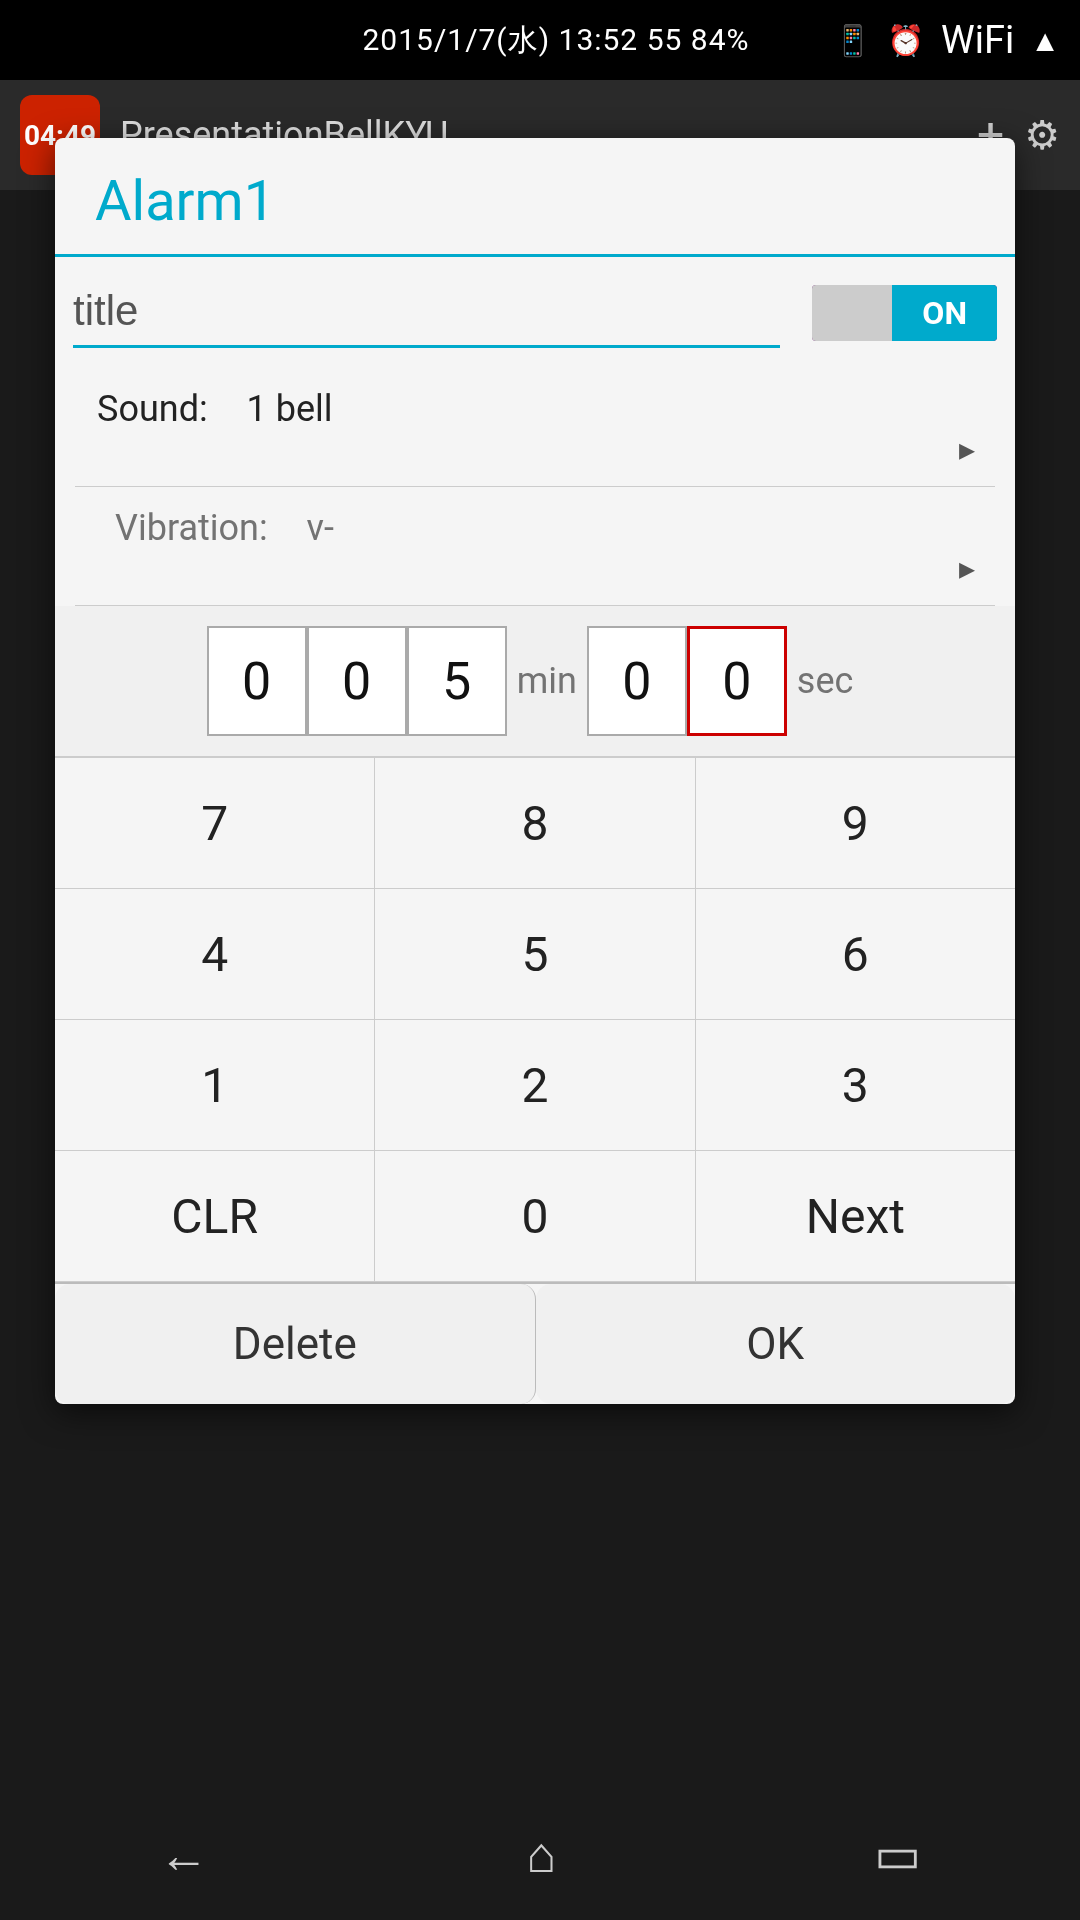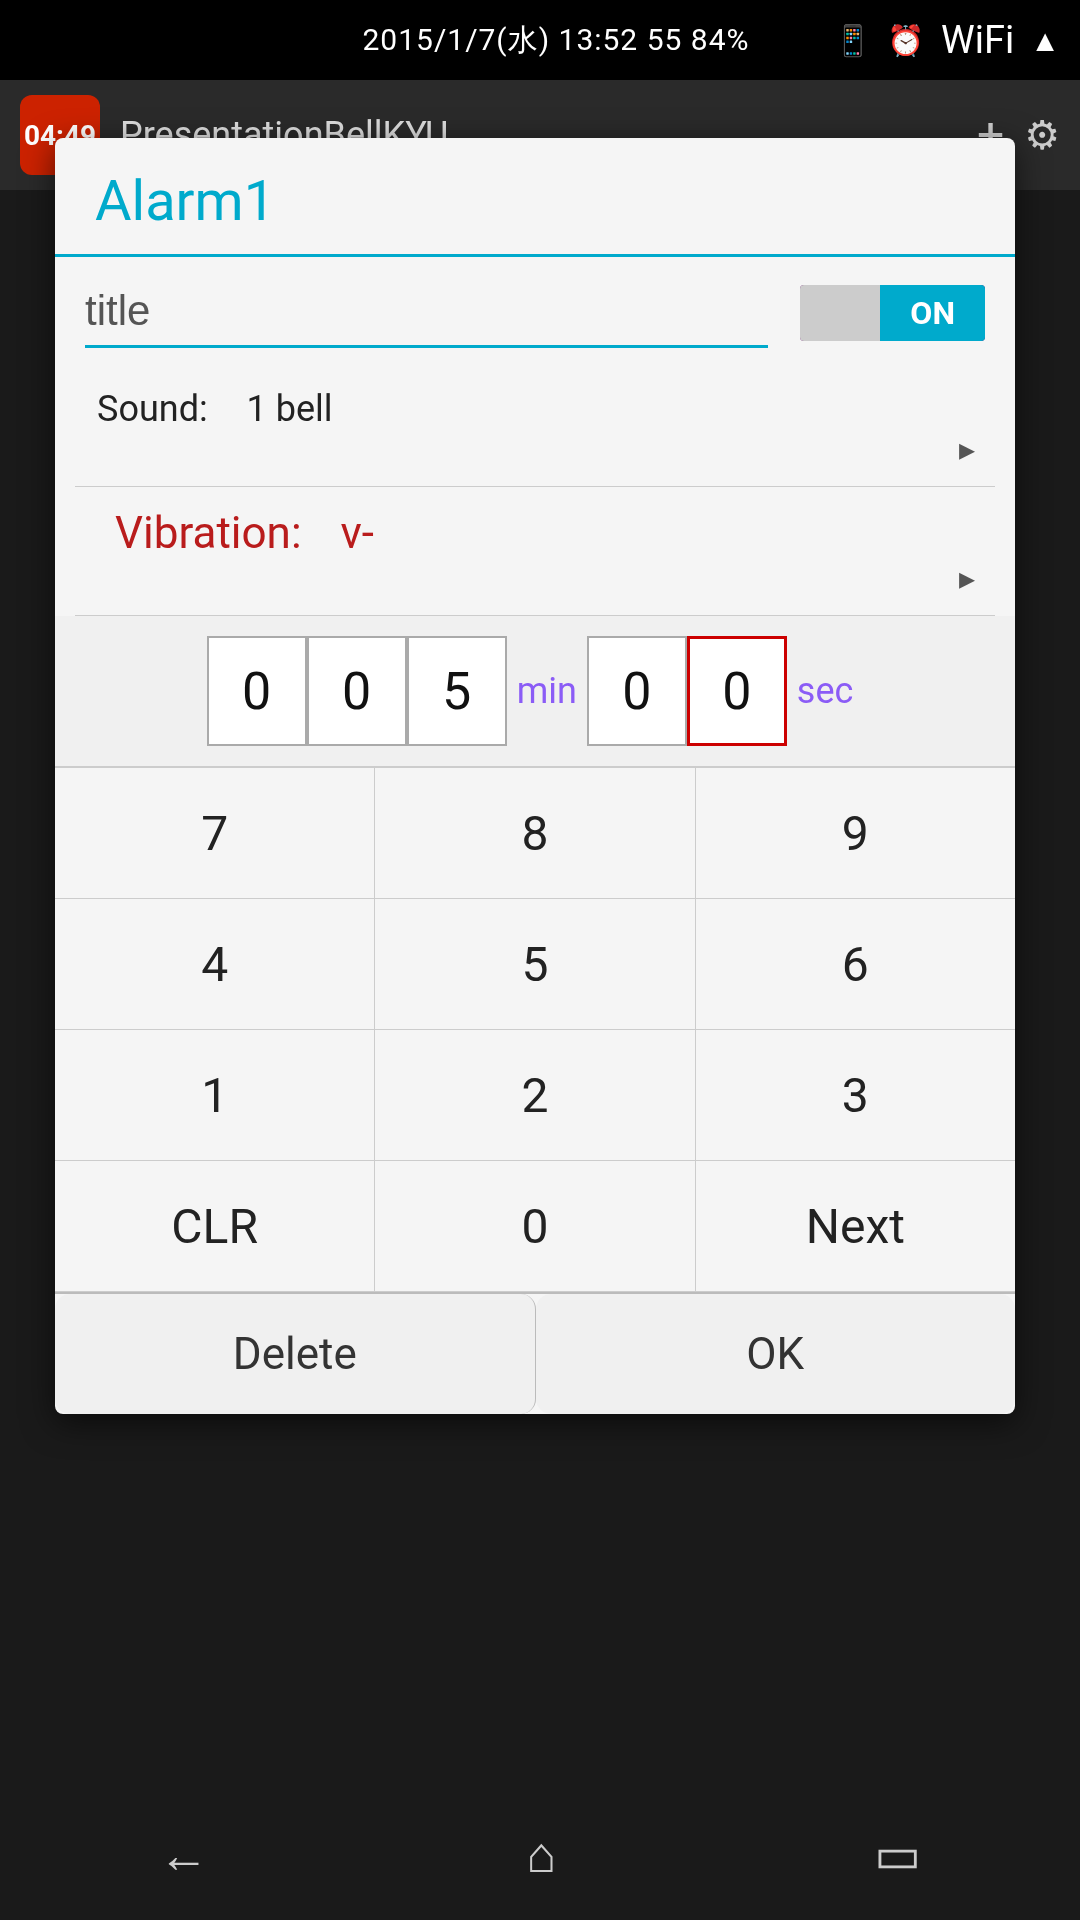--- a/index.html
+++ b/index.html
@@ -95,21 +95,21 @@
     .dialog-title-text {
       color: #00aacc;
       font-size: 56px;
       font-weight: 400;
     }
 
     
     .title-row {
       display: flex;
       align-items: center;
-      padding: 20px 30px;
+      padding: 20px 18px;
       gap: 32px;
       background: #f5f5f5;
     }
     .title-input {
       flex: 1;
       border: none;
       border-bottom: 3px solid #00aacc;
       background: transparent;
       font-size: 42px;
       color: #555;
@@ -172,22 +172,22 @@
     .vibration-row {
       padding: 20px 30px 10px 30px;
       background: #f5f5f5;
     }
     .vibration-label {
       font-size: 36px;
       color: #333;
     }
     .vibration-label span {
       margin-left: 30px;
-      font-size: 44px;
-      color: #b91c1c;
+      font-size: 36px;
+      color: #737373;
     }
     .vibration-dropdown-arrow {
       text-align: right;
       font-size: 32px;
       color: #555;
       padding-right: 10px;
       padding-bottom: 8px;
     }
 
     
@@ -208,21 +208,21 @@
       justify-content: center;
       font-size: 52px;
       color: #111;
       background: #fff;
     }
     .time-box.active {
       border: 3px solid #cc0000;
     }
     .time-unit {
       font-size: 36px;
-      color: #8b5cf6;
+      color: #737373;
       padding: 0 10px;
     }
     .time-group {
       display: flex;
     }
 
     
     .numpad {
       width: 100%;
       border-top: 2px solid #ccc;

